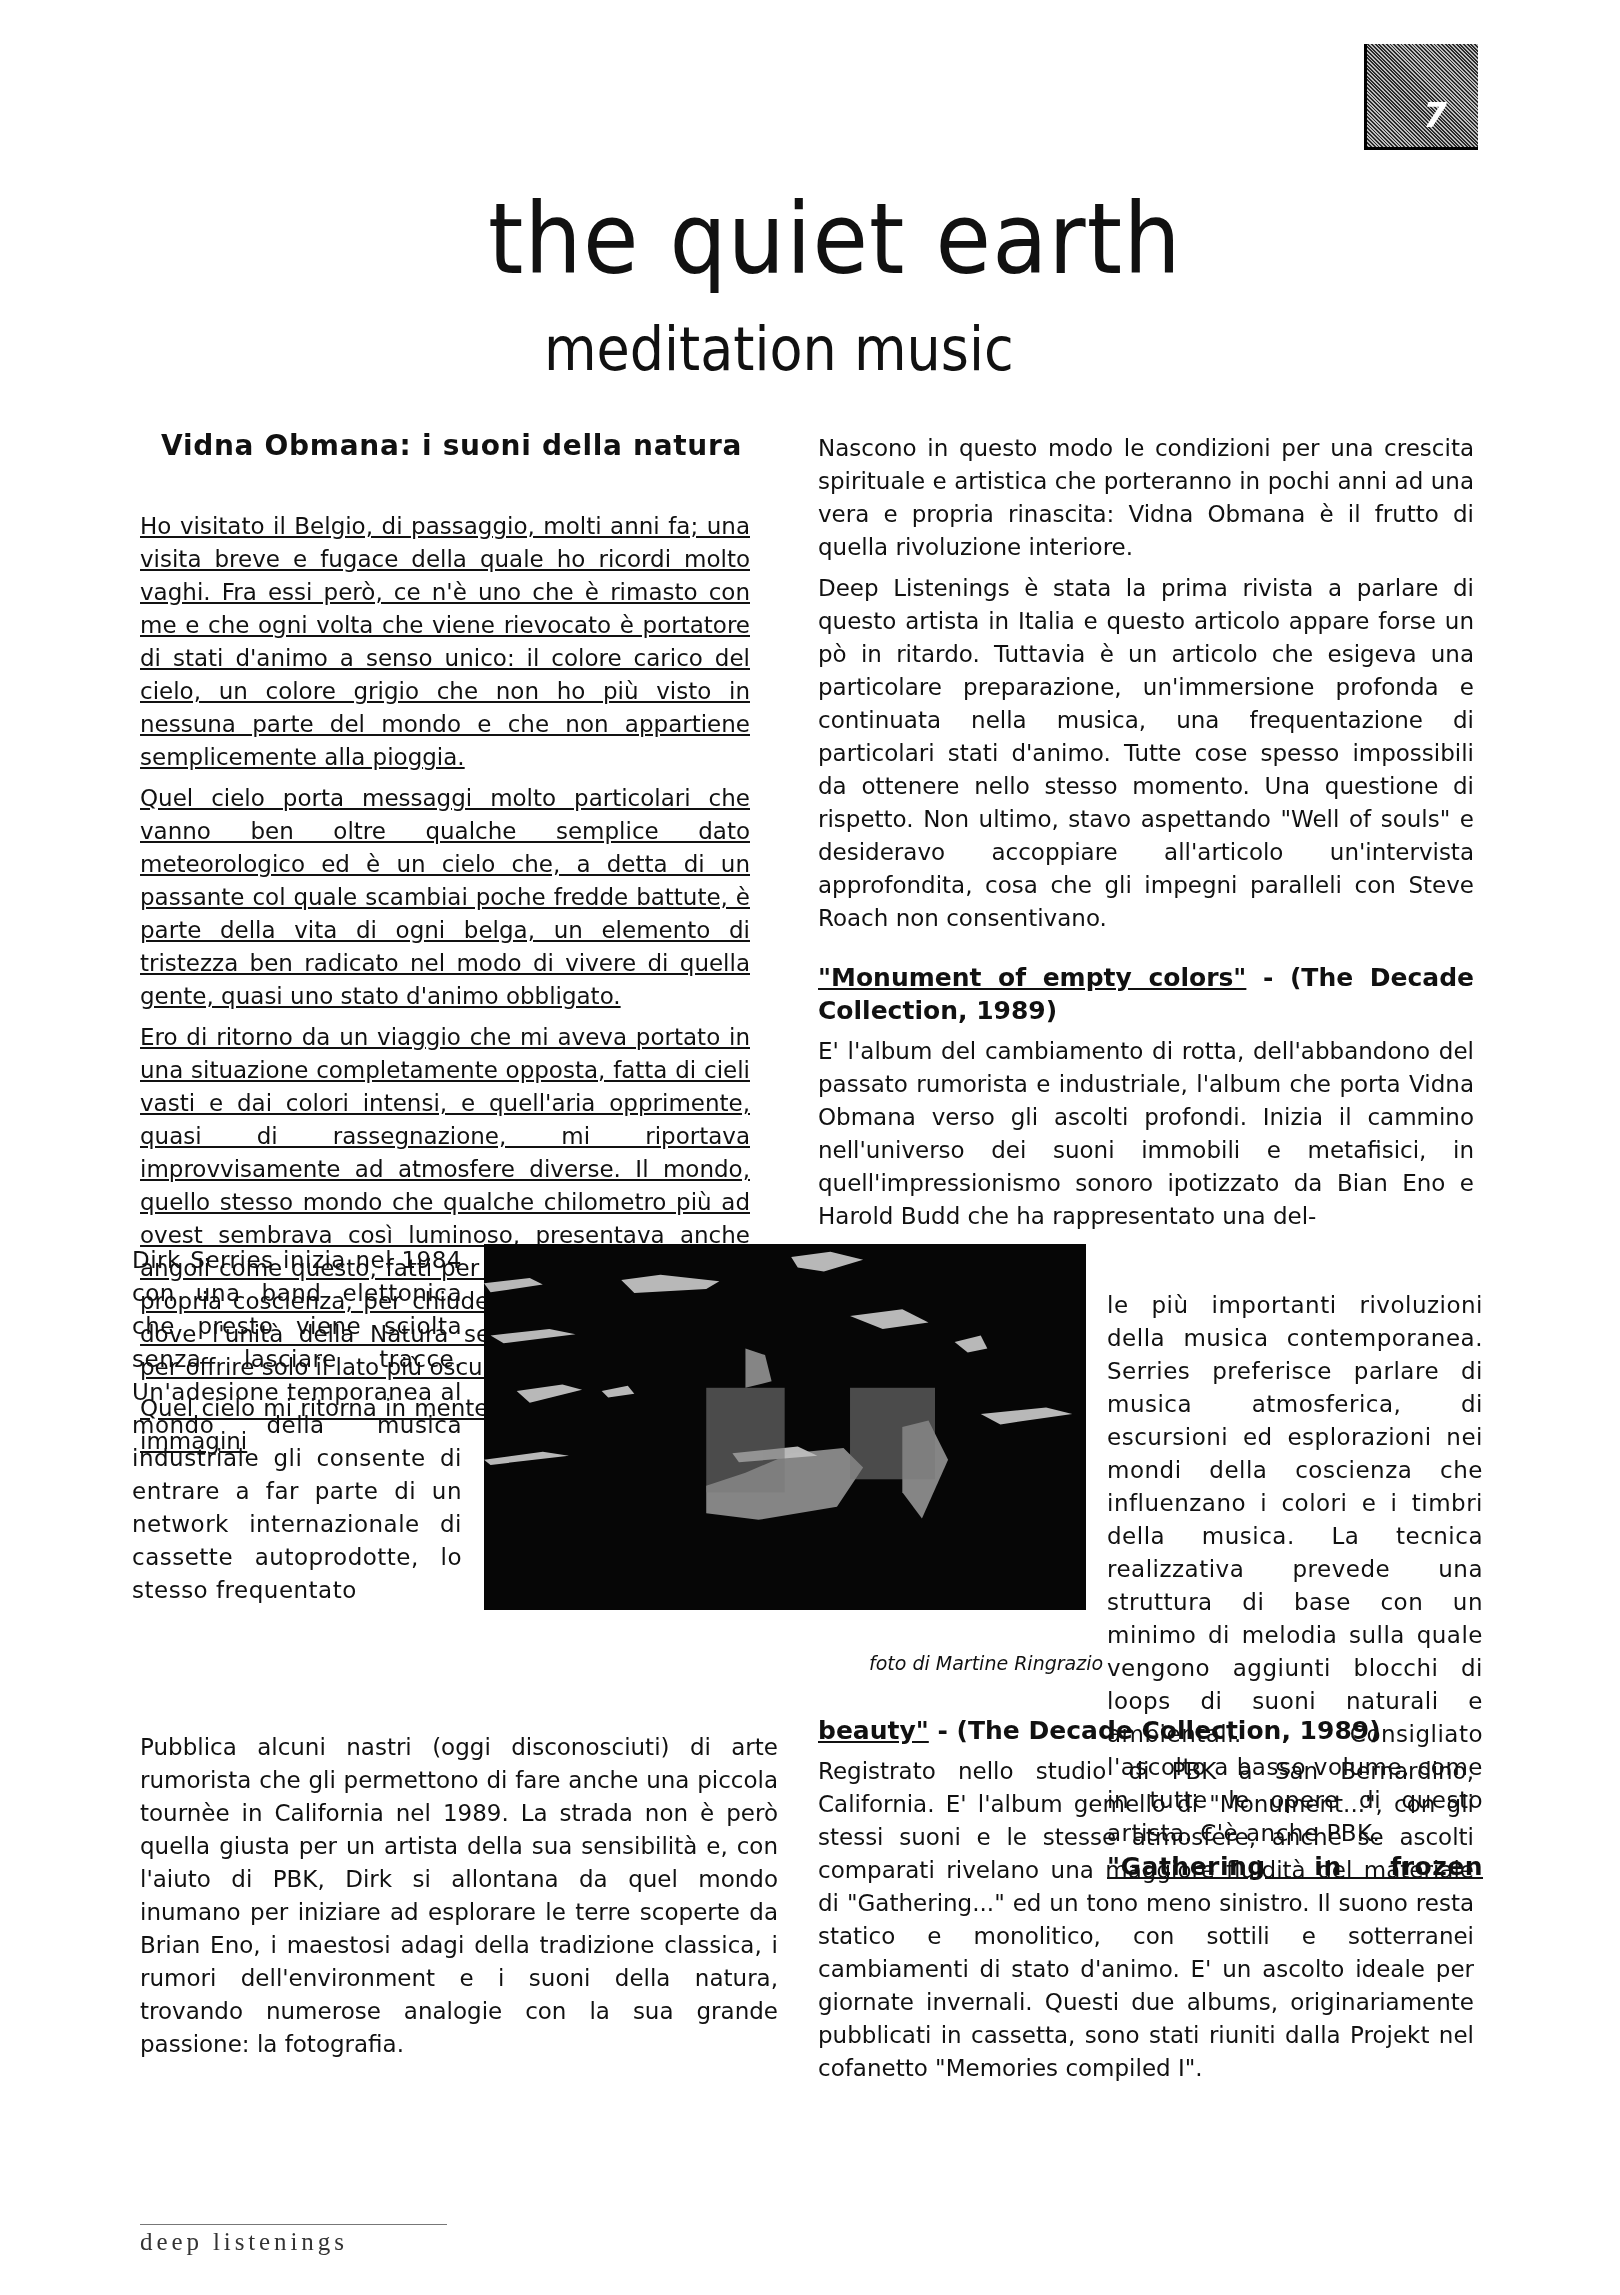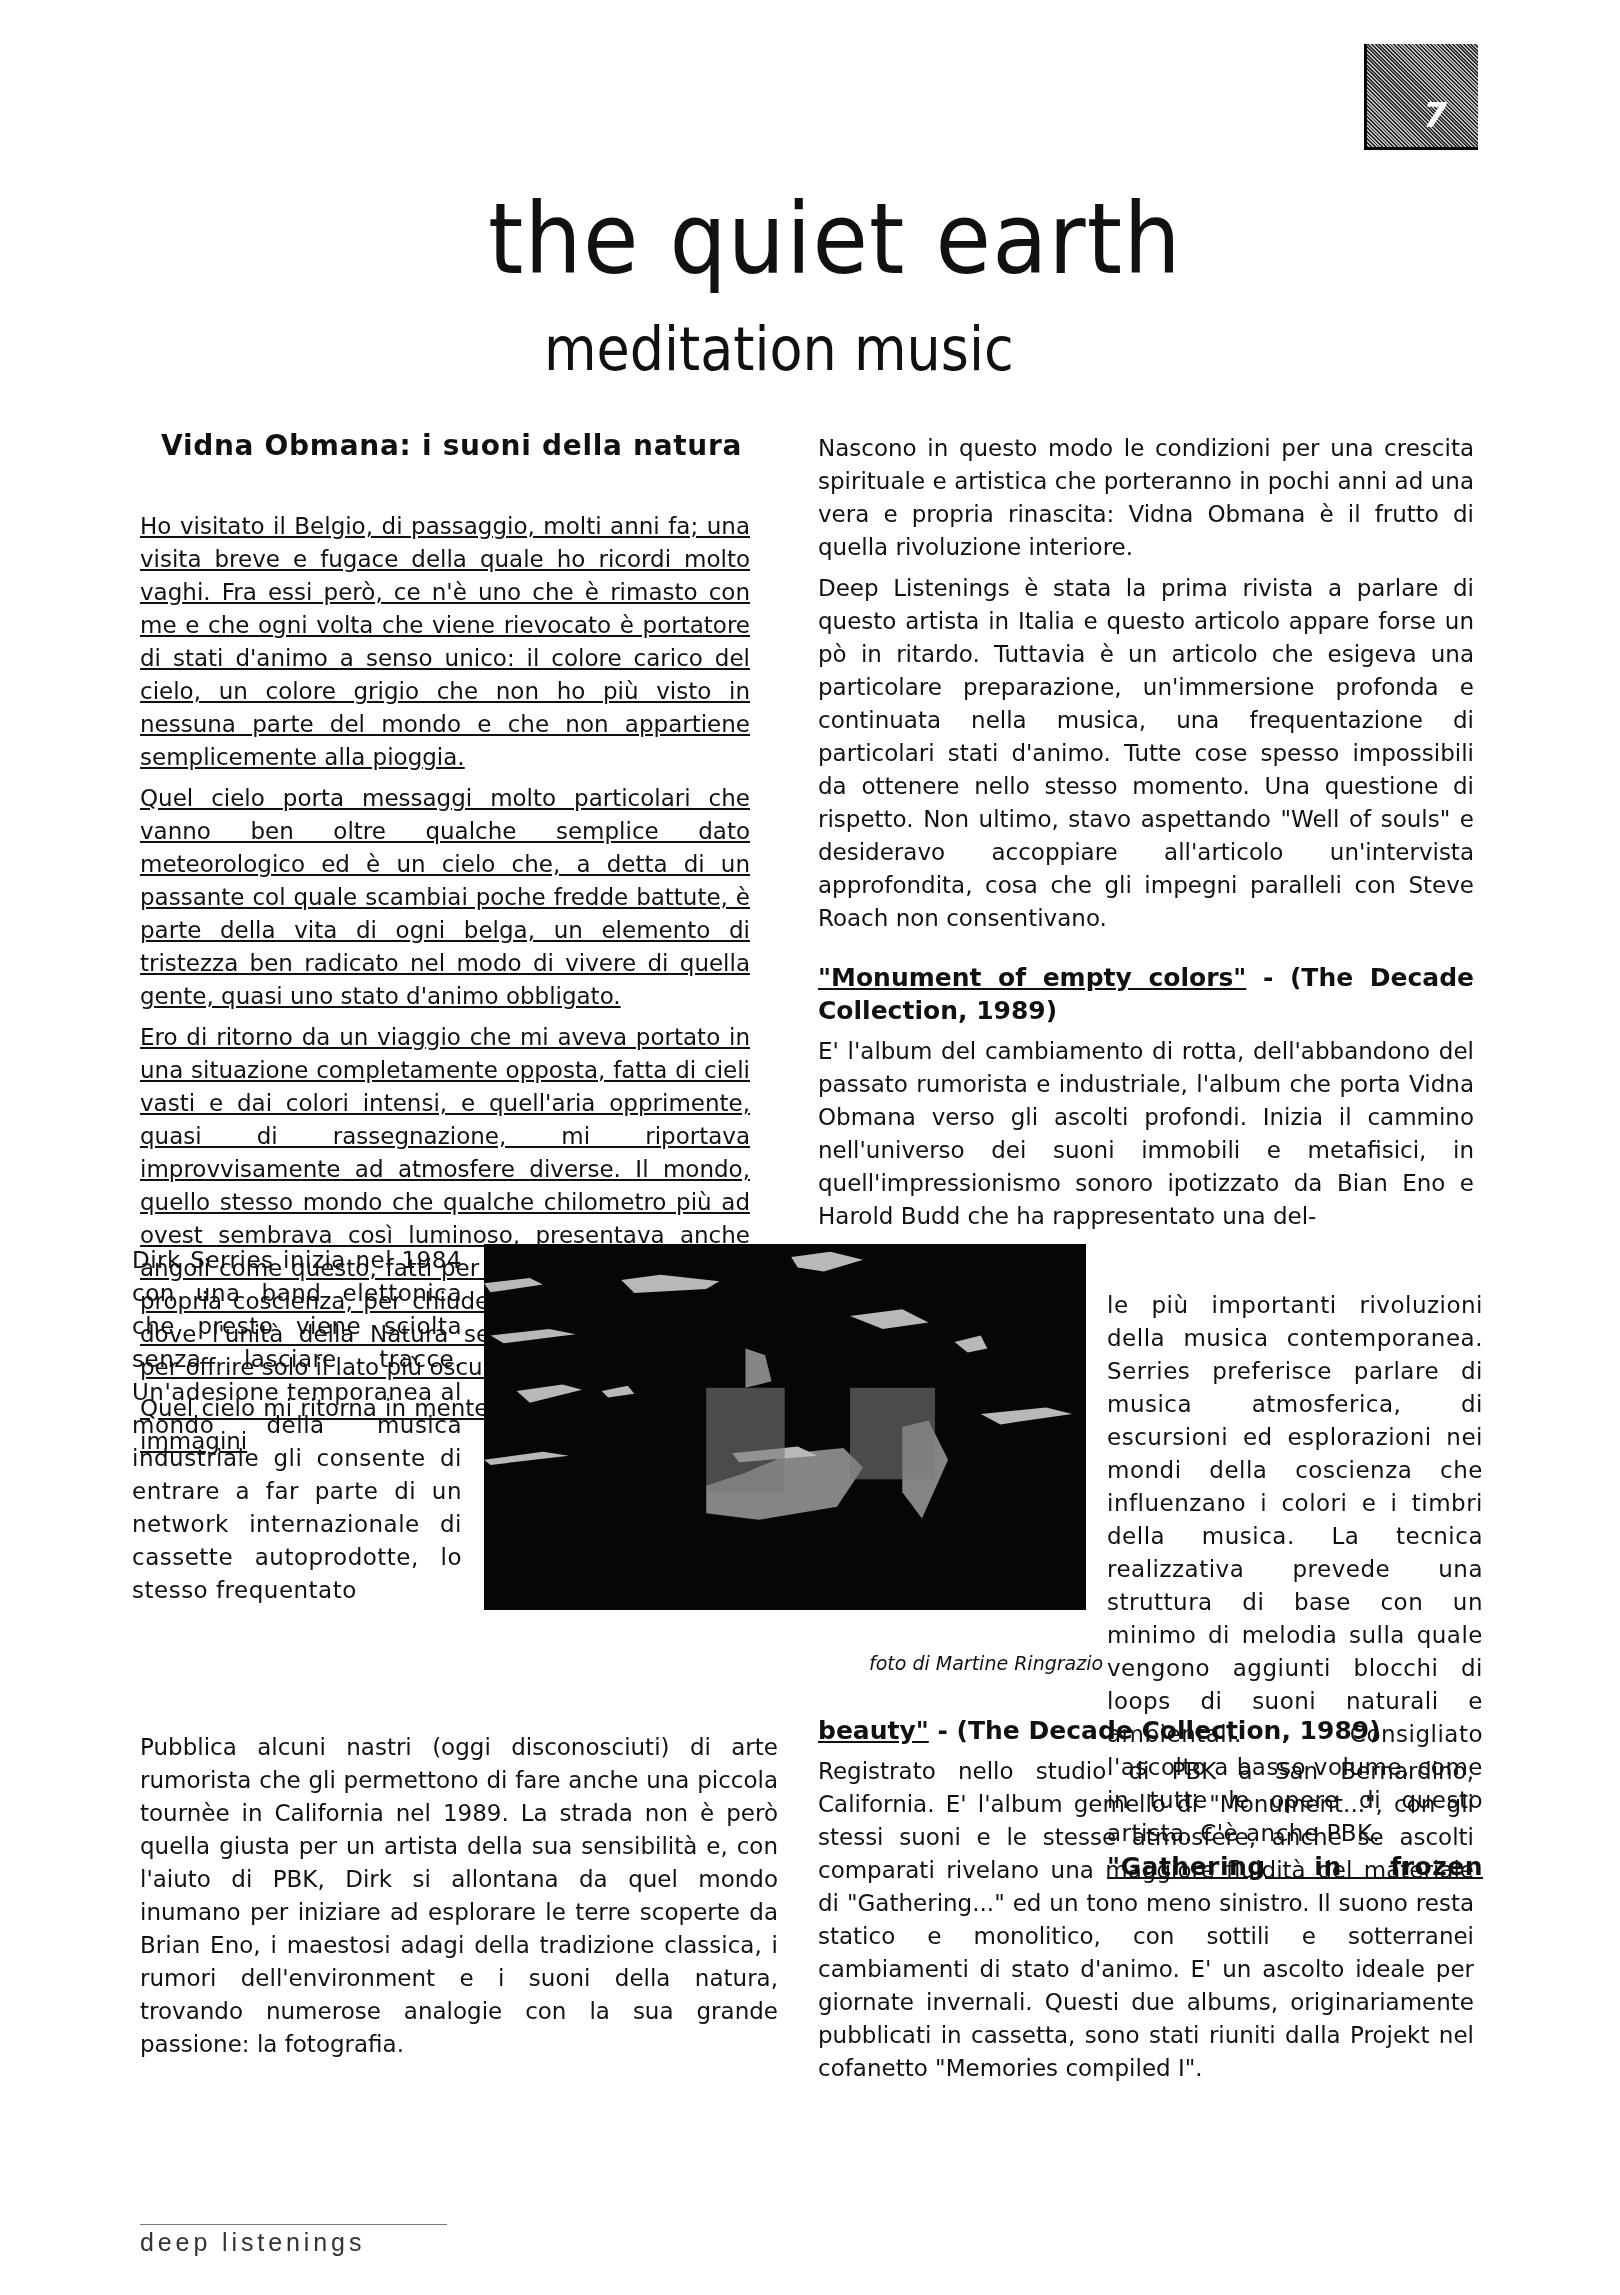--- a/index.html
+++ b/index.html
@@ -39,21 +39,21 @@
   #photo { left: 484px; top: 1244px; width: 602px; height: 366px; background: #050505; overflow: hidden; }
   #photo svg { width: 100%; height: 100%; display: block; }
   #caption { left: 869px; top: 1652px; font-size: 19px; font-style: italic; white-space: nowrap; }
 
   
   .narrow-left { position: absolute; left: 132px; width: 330px; font-size: 23px; line-height: 33px; text-align: justify; letter-spacing: 0.5px; }
   .narrow-right { position: absolute; left: 1107px; width: 376px; font-size: 23px; line-height: 33px; text-align: justify; letter-spacing: 0.5px; margin-top: 45px; }
 
   
   #footer-rule { left: 140px; top: 2224px; width: 307px; height: 0; border-top: 1.3px solid #777; }
-  #footer-brand { left: 140px; top: 2228px; font-family: Liberation Sans, sans-serif; font-size: 25px; letter-spacing: 3.9px; color: #333; }
+  #footer-brand { left: 140px; top: 2228px; font-family: Liberation Serif, serif; font-size: 25px; letter-spacing: 3.9px; color: #333; }
 </style>
 </head>
 <body>
 
 <div id="page-badge" class="abs">
   <span>7</span>
 </div>
 
 <div id="main-title" class="abs">the quiet earth</div>
 <div id="sub-title" class="abs">meditation music</div>

